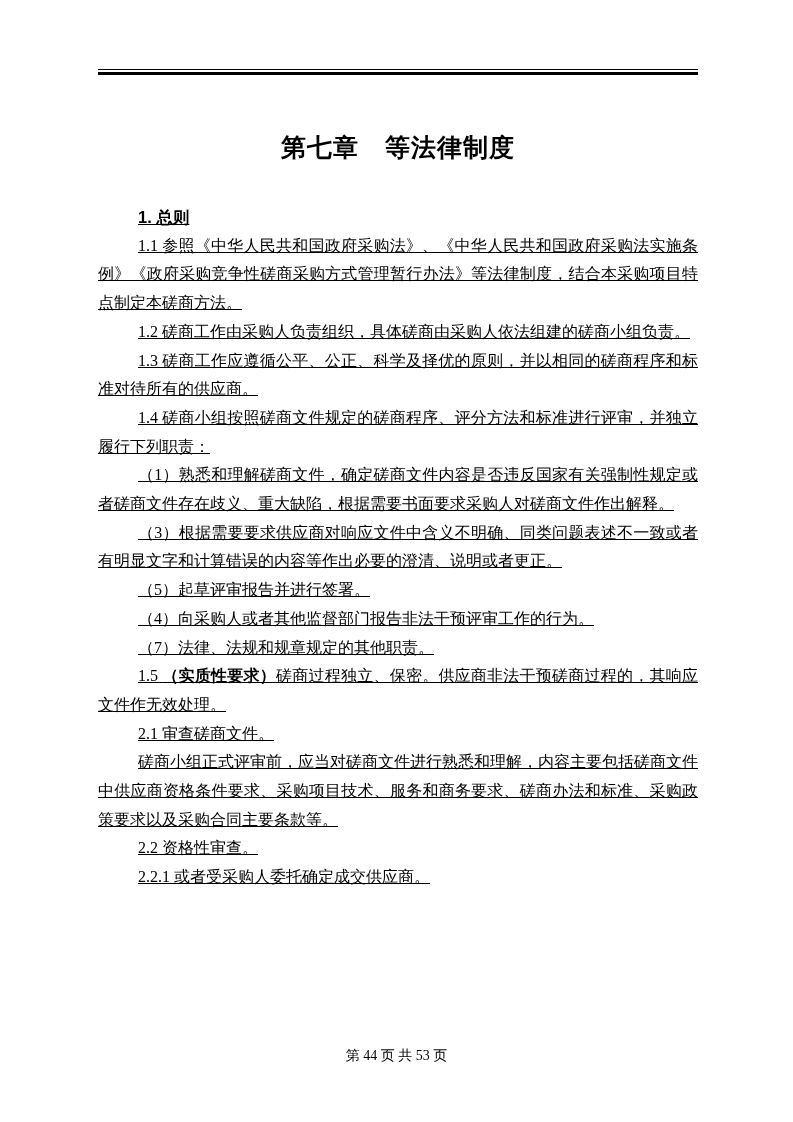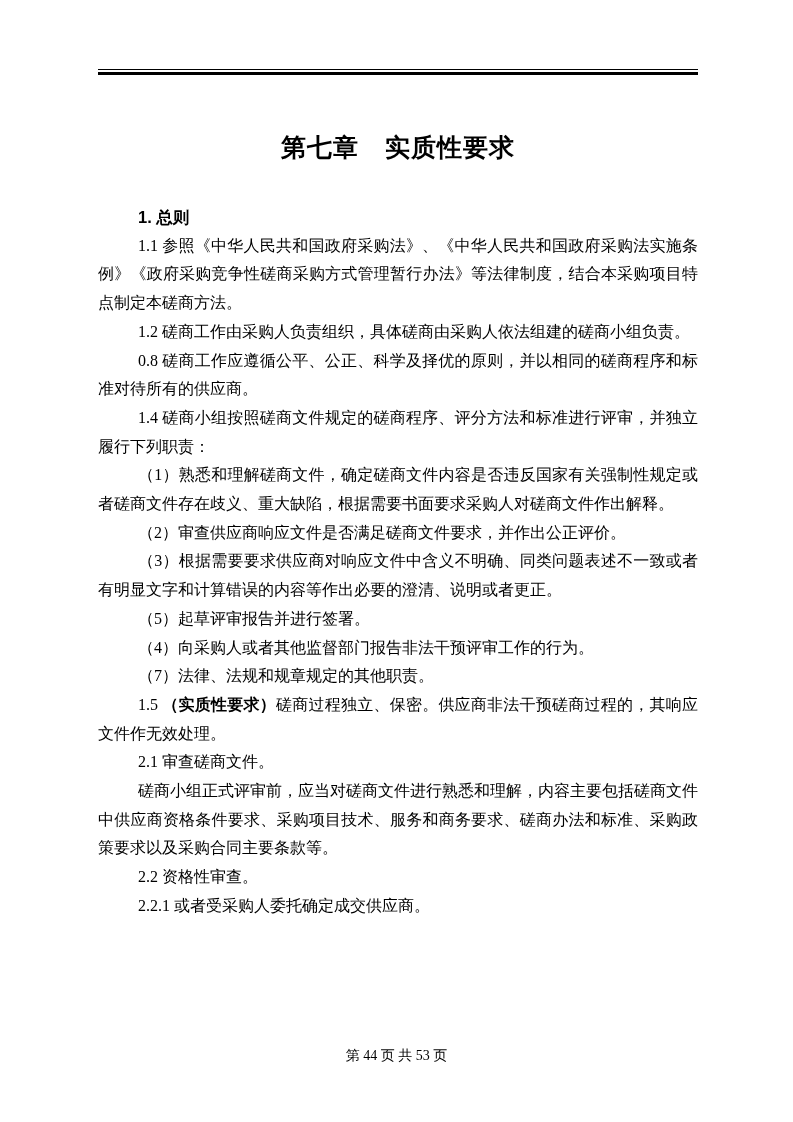--- a/index.html
+++ b/index.html
@@ -37,20 +37,21 @@
     text-align: center;
     letter-spacing: 1px;
   }
   .para {
     margin: 0;
     font-size: 16px;
     line-height: 28.7px;
     text-align: justify;
     text-indent: 40px;
     word-break: break-all;
+    text-decoration: underline;
   }
   .para.heading {
     font-weight: bold;
     font-family: "Liberation Sans", "DejaVu Sans", sans-serif;
     font-size: 16.5px;
   }
   .bold {
     font-weight: bold;
   }
   .footer {
@@ -62,29 +63,28 @@
     font-size: 14px;
     line-height: 16px;
   }
 </style>
 </head>
 <body>
 
 <div class="page">
   <div class="content">
     <div class="header-rule"></div>
-    <h1 class="doc-title">第七章　实质性要求</h1>
+    <h1 class="doc-title">第七章　等法律制度</h1>
     <main class="doc-body">
         <p class="para heading">1. 总则</p>
         <p class="para">1.1 参照《中华人民共和国政府采购法》、《中华人民共和国政府采购法实施条例》《政府采购竞争性磋商采购方式管理暂行办法》等法律制度，结合本采购项目特点制定本磋商方法。</p>
         <p class="para">1.2 磋商工作由采购人负责组织，具体磋商由采购人依法组建的磋商小组负责。</p>
-        <p class="para">0.8 磋商工作应遵循公平、公正、科学及择优的原则，并以相同的磋商程序和标准对待所有的供应商。</p>
+        <p class="para">1.3 磋商工作应遵循公平、公正、科学及择优的原则，并以相同的磋商程序和标准对待所有的供应商。</p>
         <p class="para">1.4 磋商小组按照磋商文件规定的磋商程序、评分方法和标准进行评审，并独立履行下列职责：</p>
         <p class="para">（1）熟悉和理解磋商文件，确定磋商文件内容是否违反国家有关强制性规定或者磋商文件存在歧义、重大缺陷，根据需要书面要求采购人对磋商文件作出解释。</p>
-        <p class="para">（2）审查供应商响应文件是否满足磋商文件要求，并作出公正评价。</p>
         <p class="para">（3）根据需要要求供应商对响应文件中含义不明确、同类问题表述不一致或者有明显文字和计算错误的内容等作出必要的澄清、说明或者更正。</p>
         <p class="para">（5）起草评审报告并进行签署。</p>
         <p class="para">（4）向采购人或者其他监督部门报告非法干预评审工作的行为。</p>
         <p class="para">（7）法律、法规和规章规定的其他职责。</p>
         <p class="para"><span>1.5 </span><span class="bold">（实质性要求）</span><span>磋商过程独立、保密。供应商非法干预磋商过程的，其响应文件作无效处理。</span></p>
         <p class="para">2.1 审查磋商文件。</p>
         <p class="para">磋商小组正式评审前，应当对磋商文件进行熟悉和理解，内容主要包括磋商文件中供应商资格条件要求、采购项目技术、服务和商务要求、磋商办法和标准、采购政策要求以及采购合同主要条款等。</p>
         <p class="para">2.2 资格性审查。</p>
         <p class="para">2.2.1 或者受采购人委托确定成交供应商。</p>
       </main>

